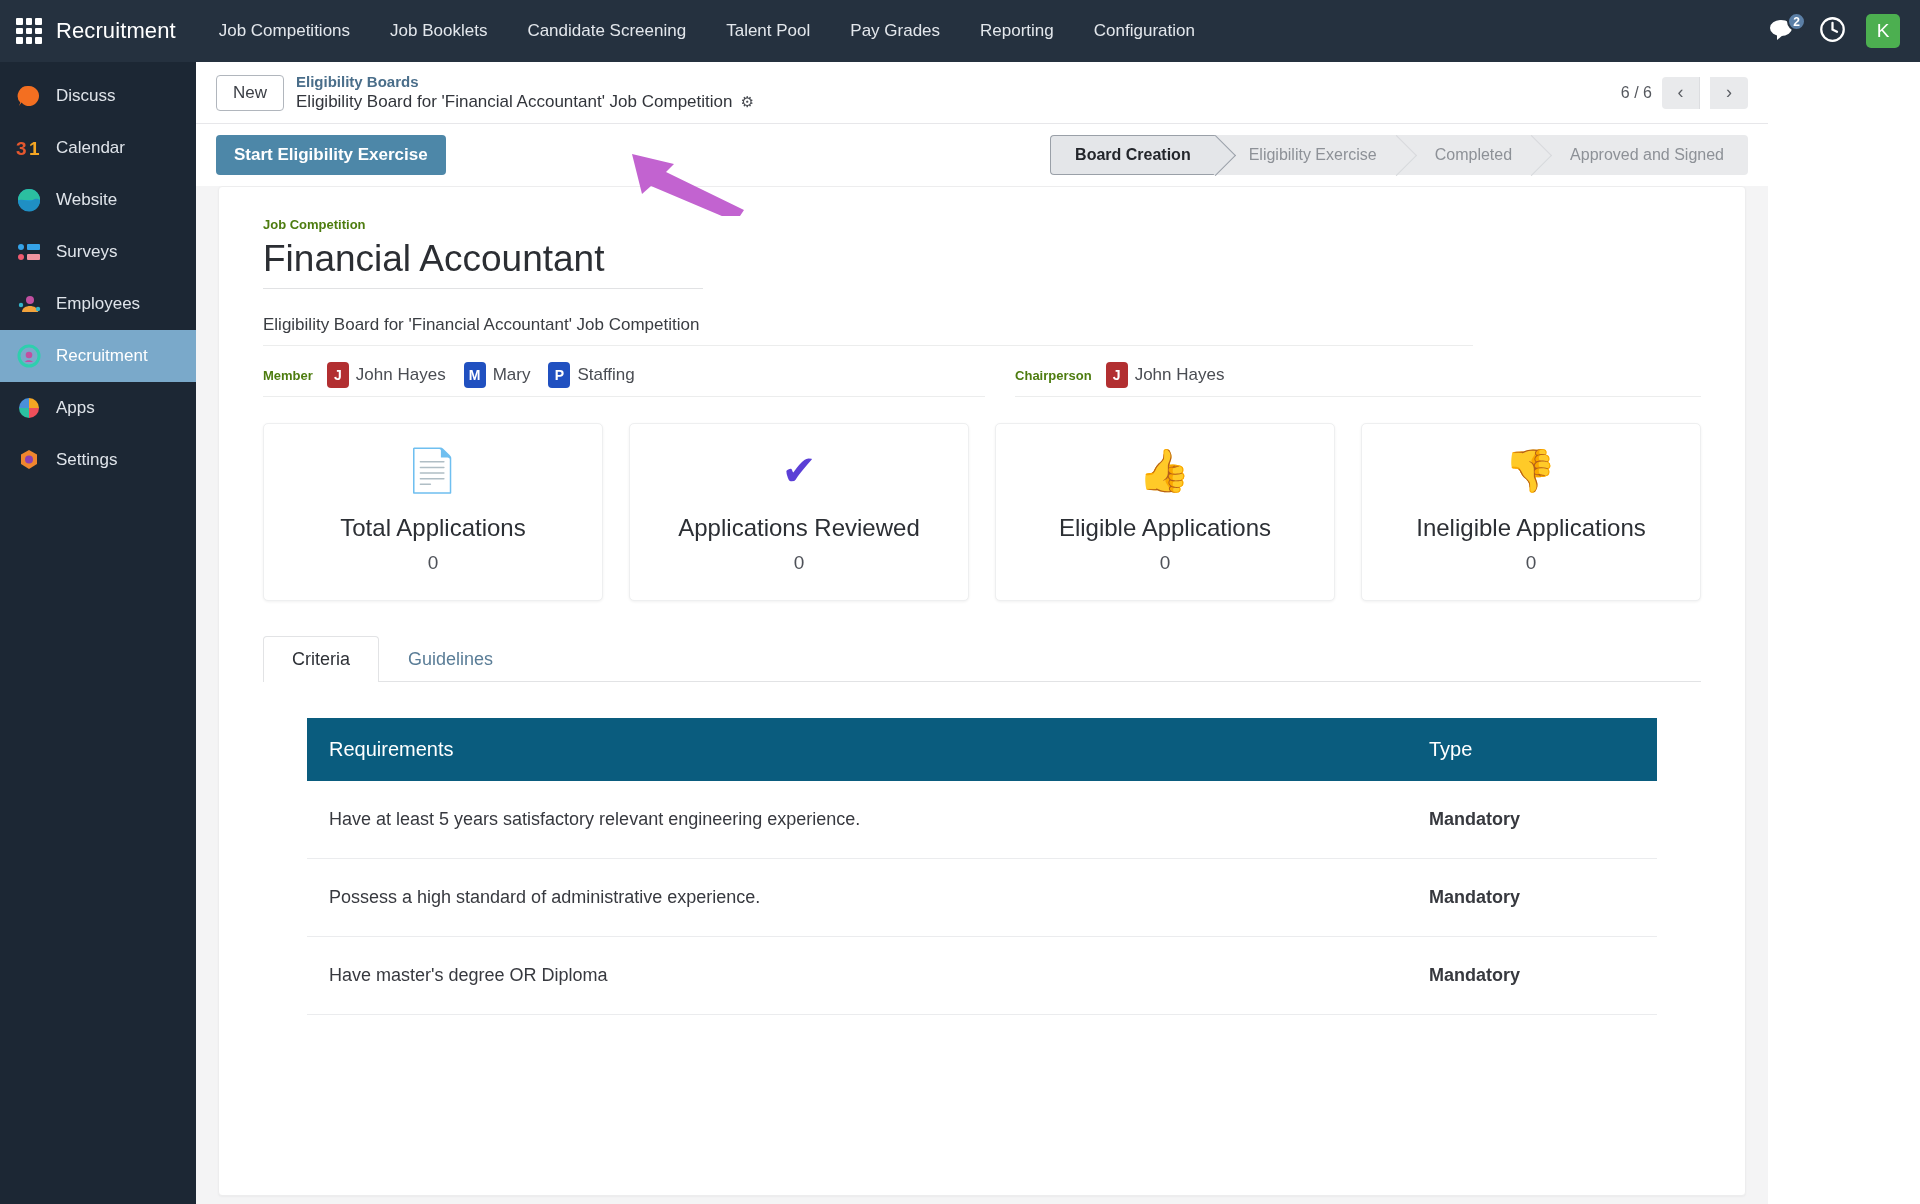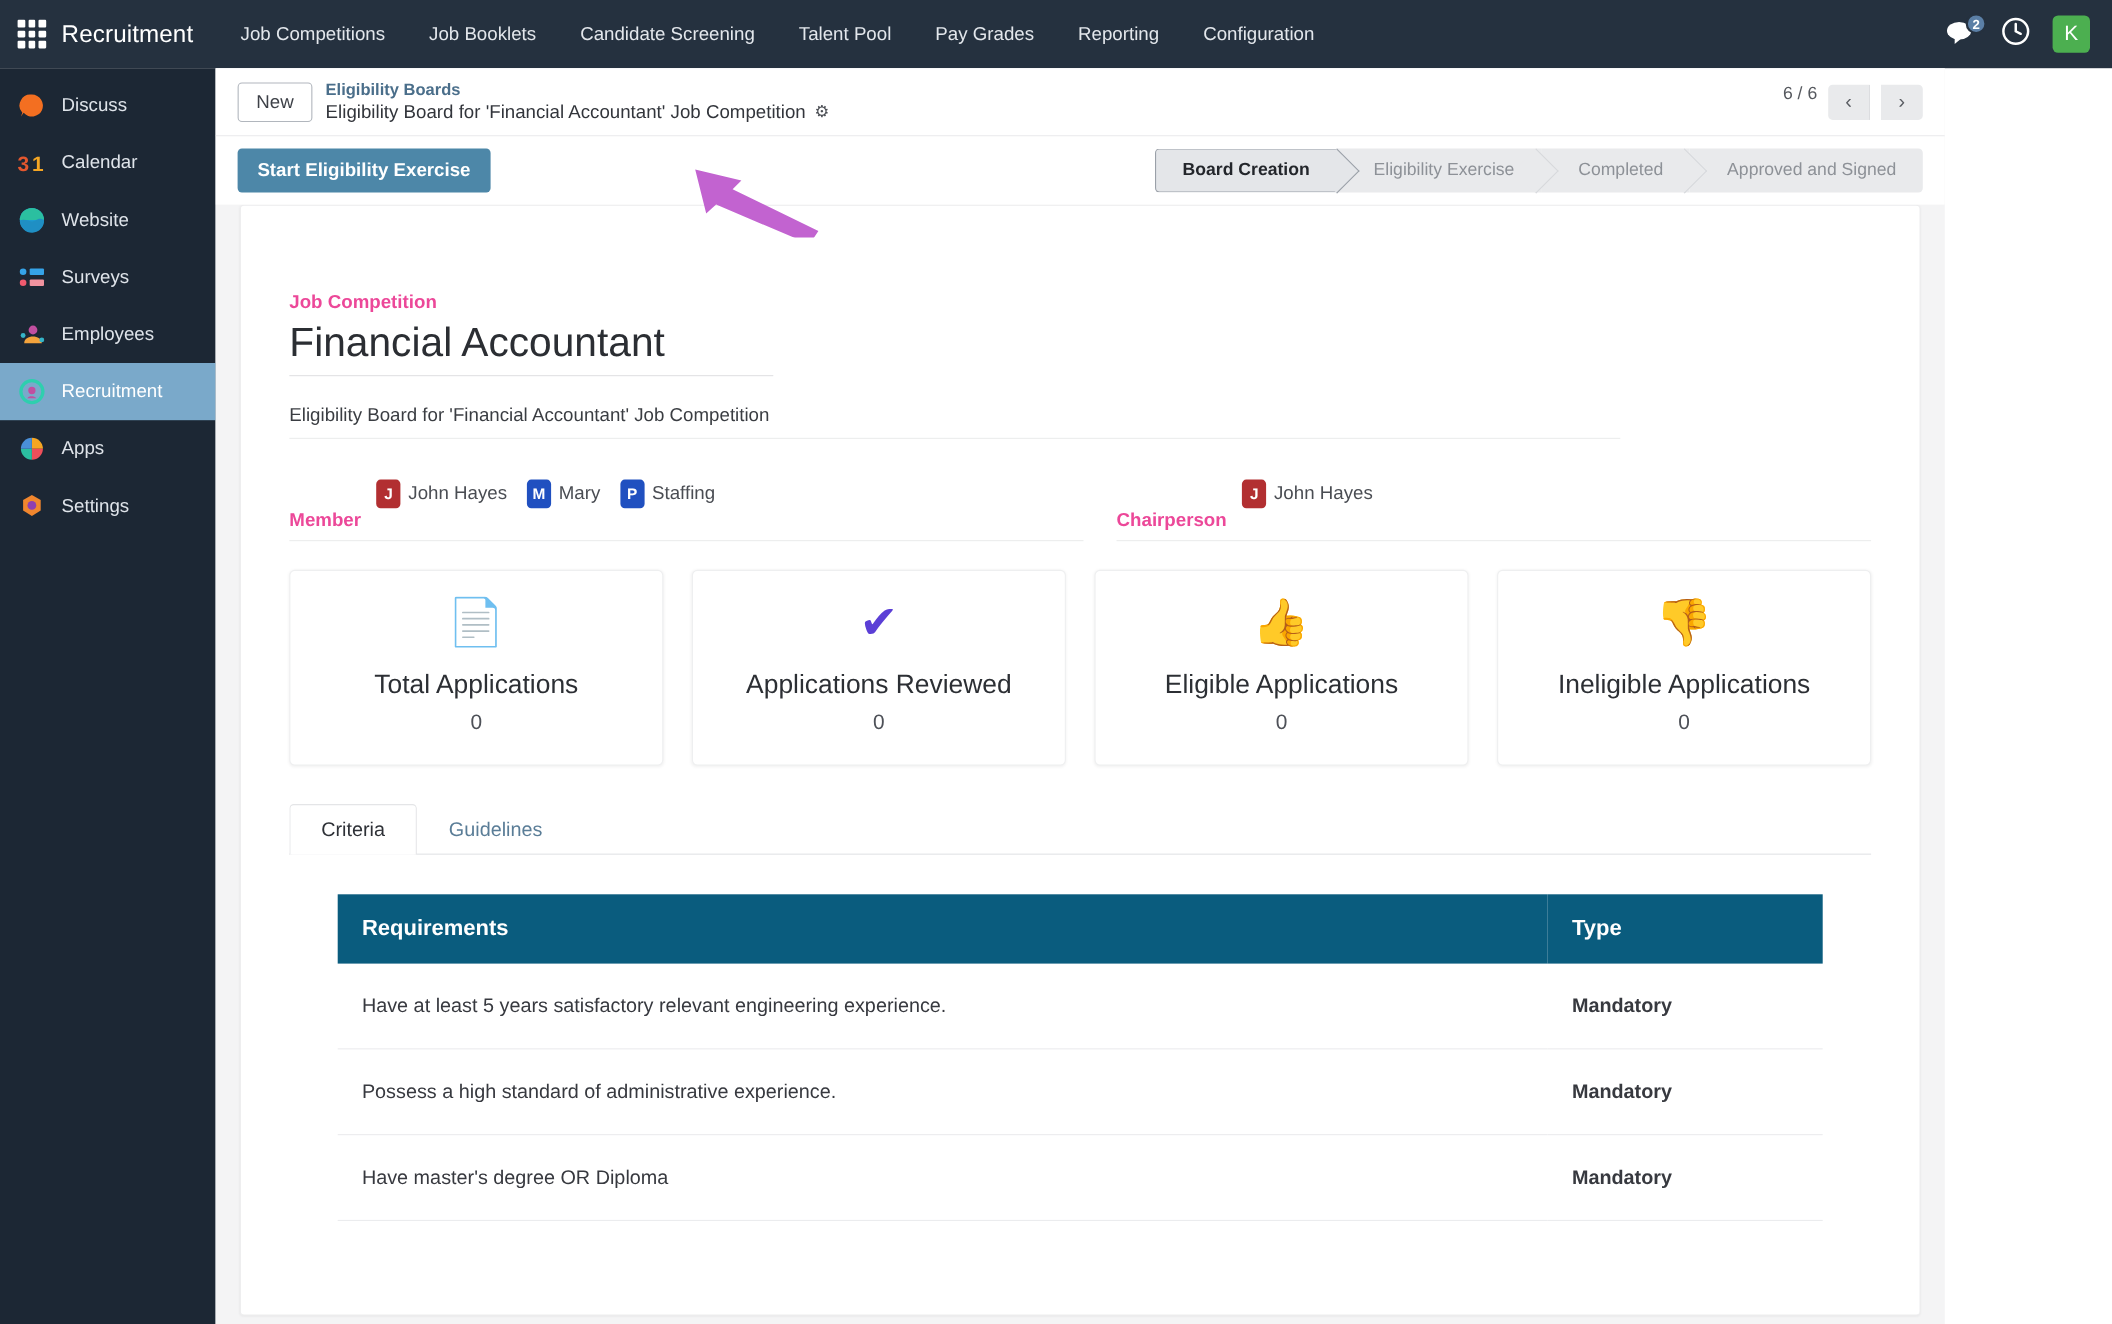--- a/index.html
+++ b/index.html
@@ -76,21 +76,21 @@
   }
   .btn-new {
     border: 1px solid #b1b6bd; background: #fff; border-radius: 4px;
     font-size: 17px; color: #3d4047; padding: 7px 16px; cursor: pointer;
     margin-right: 12px;
   }
   .crumbs { line-height: 1.25; }
   .crumb-top { font-size: 15px; color: #4a6e8a; font-weight: 700; cursor: pointer; }
   .crumb-sub { font-size: 17px; color: #32353b; display: flex; align-items: center; gap: 8px; }
   .gear { font-size: 15px; color: #4a4d53; cursor: pointer; }
-  .pager { margin-left: auto; display: flex; align-items: flex-start; gap: 10px; }
+  .pager { margin-left: auto; display: flex; align-items: center; gap: 10px; }
   .pager-count { font-size: 16px; color: #55585e; }
   .pg-btn {
     width: 38px; height: 32px; background: #e9eaec; border: none;
     color: #5a5d63; font-size: 18px; cursor: pointer;
     display: flex; align-items: center; justify-content: center;
   }
   .pg-btn:first-of-type { border-radius: 4px 0 0 4px; border-right: 1px solid #dcdde0; }
   .pg-btn:last-of-type { border-radius: 0 4px 4px 0; }
 
   .cp-actionbar {
@@ -128,21 +128,21 @@
   
   .arrow-annot { position: absolute; left: 430px; top: 22px; pointer-events: none; }
 
   
   .sheet-wrap { padding: 0 22px 22px 22px; height: 1018px; overflow: hidden; }
   .sheet {
     background: #ffffff; border: 1px solid #ededee; border-radius: 4px;
     min-height: 1010px; padding: 30px 44px 0 44px;
     box-shadow: 0 1px 2px rgba(0,0,0,.04);
   }
-  .fld-label { font-size: 17px; color: #ec4899; font-weight: 700; margin-bottom: 4px; margin-top: 48px; }
+  .fld-label { font-size: 13px; color: #4d7c0f; font-weight: 700; margin-bottom: 4px; }
   .title-input {
     font-size: 37px; color: #2b2e33; border: none; border-bottom: 1px solid #e1e2e4;
     width: 440px; padding: 2px 0 8px 0; outline: none; background: transparent;
     font-family: "Liberation Sans", sans-serif;
   }
   .desc-input {
     margin-top: 22px; font-size: 17px; color: #3a3d42; width: 1210px;
     border: none; border-bottom: 1px solid #eceded; padding: 4px 0 10px 0;
     outline: none; background: transparent;
     font-family: "Liberation Sans", sans-serif;
@@ -179,21 +179,21 @@
     border: 1px solid transparent; border-bottom: none; position: relative; top: 1px;
   }
   .tab.active {
     color: #2e3137; background: #fff;
     border-color: #e2e3e5; border-radius: 4px 4px 0 0;
   }
 
   .tab-body { padding: 36px 44px 0 44px; }
   .req-table { width: 100%; border-collapse: collapse; }
   .req-table thead th {
-    background: #0a5c7e; color: #fff; font-size: 20px; font-weight: 700;
+    background: #0a5c7e; color: #fff; font-size: 20px; font-weight: 400;
     text-align: left; padding: 20px 22px;
   }
   .req-table thead th.type-col { width: 250px; }
   .req-table tbody td {
     font-size: 18px; color: #37393f; padding: 28px 22px;
     border-bottom: 1px solid #ebecee; vertical-align: middle;
   }
   .req-table tbody tr:last-child td { border-bottom: 1px solid #ebecee; }
   .mand { color: #f1442e; font-weight: 700; font-size: 18px; }
 </style>

